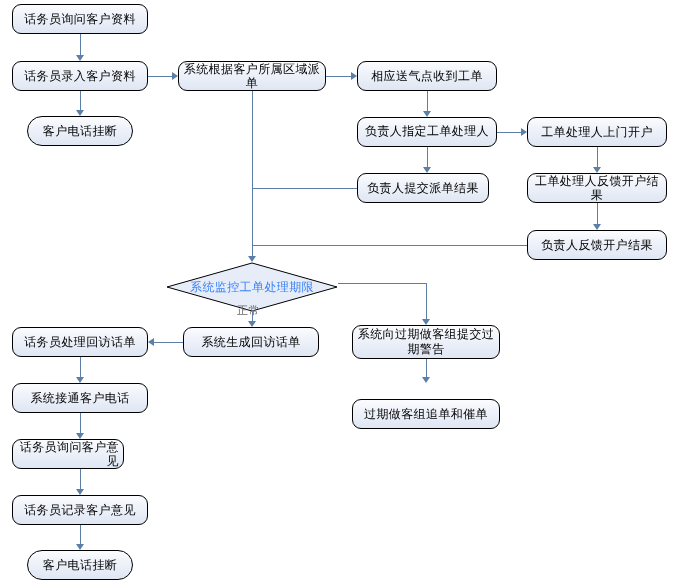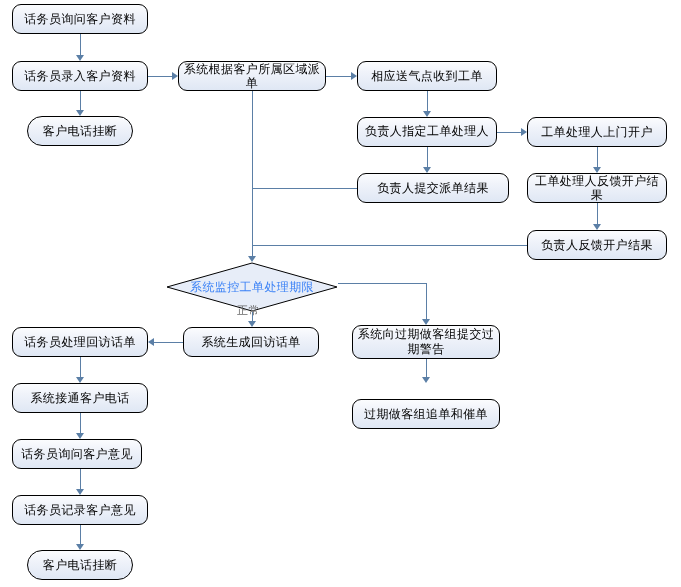--- a/index.html
+++ b/index.html
@@ -68,21 +68,21 @@
   <div class="node term" style="left:27px;top:116px;width:106px;height:30px;">客户电话挂断</div>
 
   <div class="node" style="left:178px;top:61px;width:148px;height:30px;">系统根据客户所属区域派单</div>
 
   <div class="node" style="left:357px;top:61px;width:140px;height:30px;">相应送气点收到工单</div>
 
   <div class="node" style="left:357px;top:117px;width:140px;height:30px;font-family:Liberation Mono, monospace;">负责人指定工单处理人</div>
 
   <div class="node" style="left:527px;top:117px;width:140px;height:30px;">工单处理人上门开户</div>
 
-  <div class="node" style="left:357px;top:173px;width:152px;height:30px;">负责人提交派单结果</div>
+  <div class="node" style="left:357px;top:173px;width:132px;height:30px;">负责人提交派单结果</div>
 
   <div class="node" style="left:527px;top:173px;width:140px;height:30px;">工单处理人反馈开户结果</div>
 
   <div class="node" style="left:527px;top:230px;width:140px;height:30px;">负责人反馈开户结果</div>
 
   <div class="diamond" style="left:166px;top:262px;width:172px;height:50px;">
     <svg class="dshape" width="172" height="50" viewBox="0 0 172 50">
       <polygon points="86,1 171,25 86,49 1,25" fill="#e7edf8" stroke="#000000" stroke-width="1"></polygon>
     </svg>
     <span class="dlabel">系统监控工单处理期限</span>
@@ -91,21 +91,21 @@
   <div class="node" style="left:12px;top:327px;width:136px;height:30px;">话务员处理回访话单</div>
 
   <div class="node" style="left:183px;top:327px;width:136px;height:30px;">系统生成回访话单</div>
 
   <div class="node two-line" style="left:352px;top:325px;width:148px;height:34px;">系统向过期做客组提交过期警告</div>
 
   <div class="node" style="left:12px;top:383px;width:136px;height:30px;">系统接通客户电话</div>
 
   <div class="node" style="left:352px;top:383px;width:148px;height:30px;margin-top:16px;">过期做客组追单和催单</div>
 
-  <div class="node" style="left:12px;top:439px;width:130px;height:30px;text-align:right;">话务员询问客户意见</div>
+  <div class="node" style="left:12px;top:439px;width:112px;height:30px;text-align:right;">话务员询问客户意见</div>
 
   <div class="node" style="left:12px;top:495px;width:136px;height:30px;">话务员记录客户意见</div>
 
   <div class="node term" style="left:27px;top:550px;width:106px;height:30px;">客户电话挂断</div>
 
   <div class="ln lnv" style="left:80px;top:34px;height:21px;"></div>
   <div class="arw down" style="left:76px;top:55px;"></div>
 
   <div class="ln lnv" style="left:80px;top:91px;height:19px;"></div>
   <div class="arw down" style="left:76px;top:110px;"></div>

